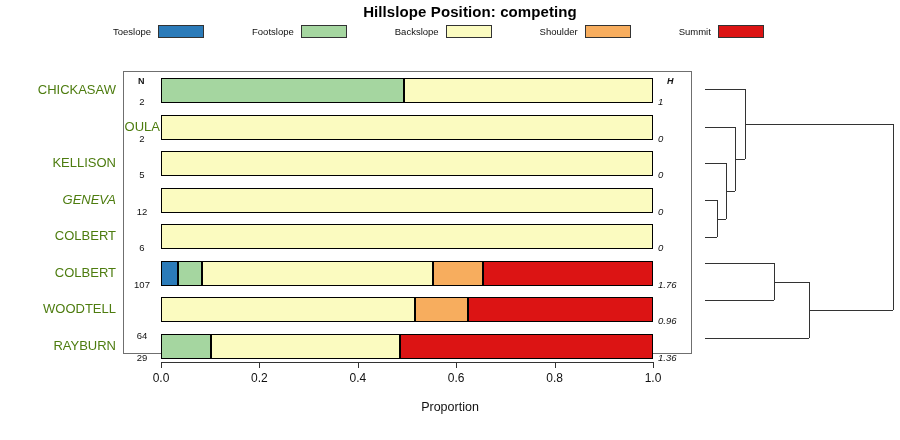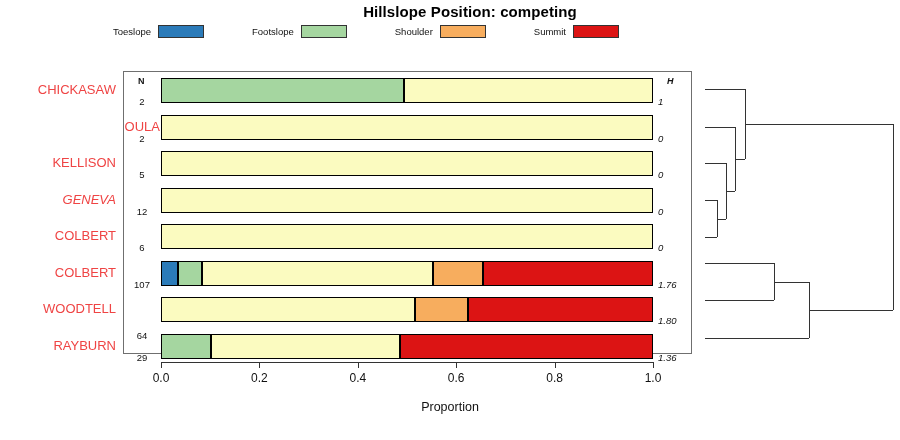--- a/index.html
+++ b/index.html
@@ -47,21 +47,21 @@
     position:absolute;
     left:123px;top:71px;width:569px;height:283px;
     border:1px solid #6f6f6f;
     box-sizing:border-box;
     background:#fff;
   }
   .cat-label{
     position:absolute;
     text-align:right;
     font-size:13px;
-    color:#ef4444;
+    color:#4d7c0f;
     white-space:nowrap;
   }
   .n-head,.h-head{
     position:absolute;
     font-size:9px;font-weight:bold;font-style:normal;
     color:#111;
   }
   .h-head{font-style:italic;}
   .n-val{
     position:absolute;
@@ -115,20 +115,24 @@
 
   <div class="legend">
     <div class="legend-inner" id="legend-inner">
         <div class="legend-item">
           <span class="legend-label">Toeslope</span>
           <span class="legend-swatch" style="background: rgb(43, 123, 185);"></span>
         </div>
         <div class="legend-item">
           <span class="legend-label">Footslope</span>
           <span class="legend-swatch" style="background: rgb(165, 214, 160);"></span>
+        </div>
+        <div class="legend-item">
+          <span class="legend-label">Backslope</span>
+          <span class="legend-swatch" style="background: rgb(251, 251, 192);"></span>
         </div>
         <div class="legend-item">
           <span class="legend-label">Shoulder</span>
           <span class="legend-swatch" style="background: rgb(247, 173, 94);"></span>
         </div>
         <div class="legend-item">
           <span class="legend-label">Summit</span>
           <span class="legend-swatch" style="background: rgb(220, 20, 20);"></span>
         </div>
       </div>
@@ -188,21 +192,21 @@
       <div class="h-val" style="left: 658px; width: 34px; top: 132.55px;">0</div>
       <div class="n-val" style="left: 126px; width: 32px; top: 169.1px;">5</div>
       <div class="h-val" style="left: 658px; width: 34px; top: 169.1px;">0</div>
       <div class="n-val" style="left: 126px; width: 32px; top: 205.65px;">12</div>
       <div class="h-val" style="left: 658px; width: 34px; top: 205.65px;">0</div>
       <div class="n-val" style="left: 126px; width: 32px; top: 242.2px;">6</div>
       <div class="h-val" style="left: 658px; width: 34px; top: 242.2px;">0</div>
       <div class="n-val" style="left: 126px; width: 32px; top: 278.75px;">107</div>
       <div class="h-val" style="left: 658px; width: 34px; top: 278.75px;">1.76</div>
       <div class="n-val" style="left: 126px; width: 32px; top: 330px; text-align: center;">64</div>
-      <div class="h-val" style="left: 658px; width: 34px; top: 315.3px;">1.80</div>
+      <div class="h-val" style="left: 658px; width: 34px; top: 315.3px;">0.96</div>
       <div class="n-val" style="left: 126px; width: 32px; top: 351.85px;">29</div>
       <div class="h-val" style="left: 658px; width: 34px; top: 351.85px;">1.36</div>
       <div class="n-head" style="left: 138px; top: 76px;">N</div>
       <div class="h-head" style="left: 667px; top: 76px;">H</div>
     </div>
 
   <div class="axis-line"></div>
   <div id="ticks-layer">
       <div class="tick" style="left: 161px;"></div>
       <div class="tick-label" style="left: 141px;">0.0</div>

